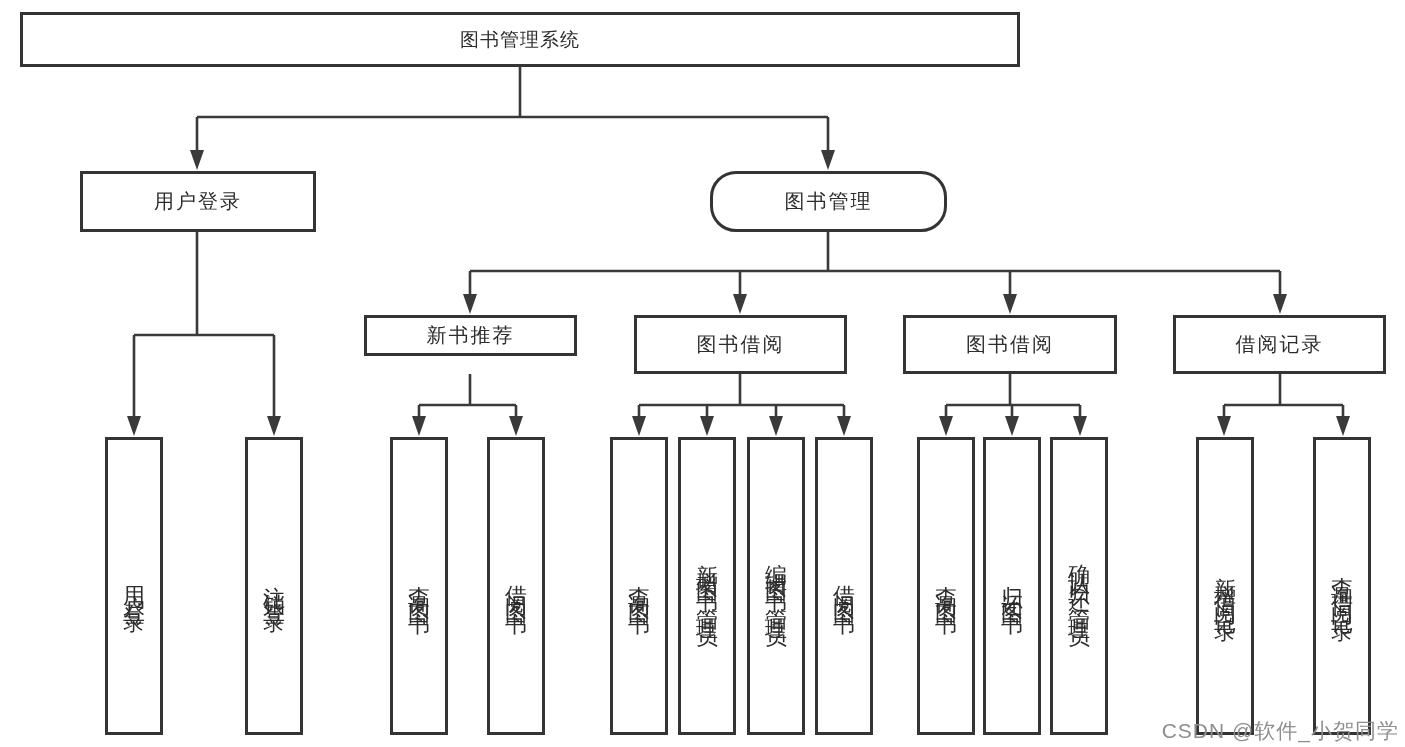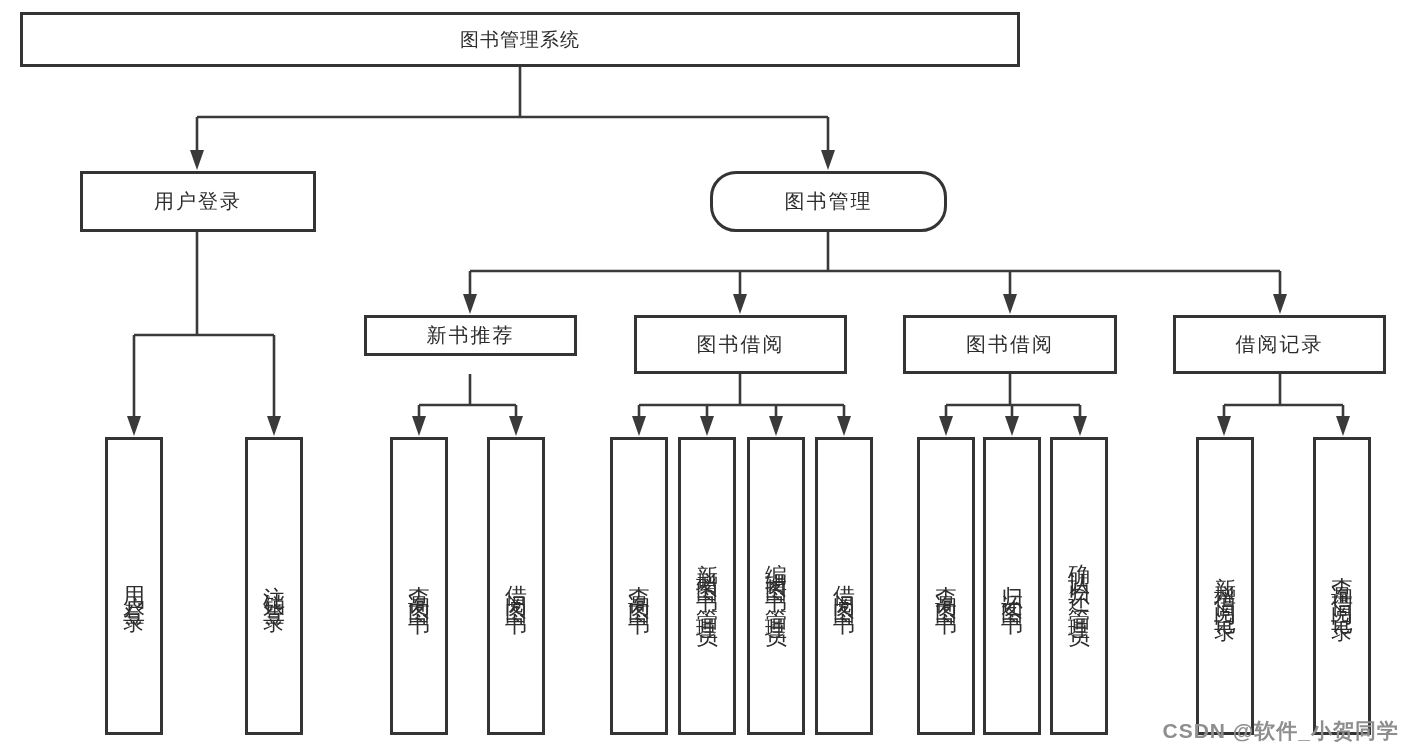--- a/index.html
+++ b/index.html
@@ -61,21 +61,20 @@
     white-space: nowrap;
   }
   .watermark {
     position: absolute;
     right: 6px;
     bottom: 2px;
     font-size: 21px;
     letter-spacing: 1px;
     color: var(--wm);
     pointer-events: none;
-    font-weight: bold;
   }
 </style>
 </head>
 <body>
 
 <div class="canvas">
 
   <svg class="connectors" viewBox="0 0 1405 747" xmlns="http://www.w3.org/2000/svg" aria-hidden="true">
 
     <path d="M520 67 V117"></path>

